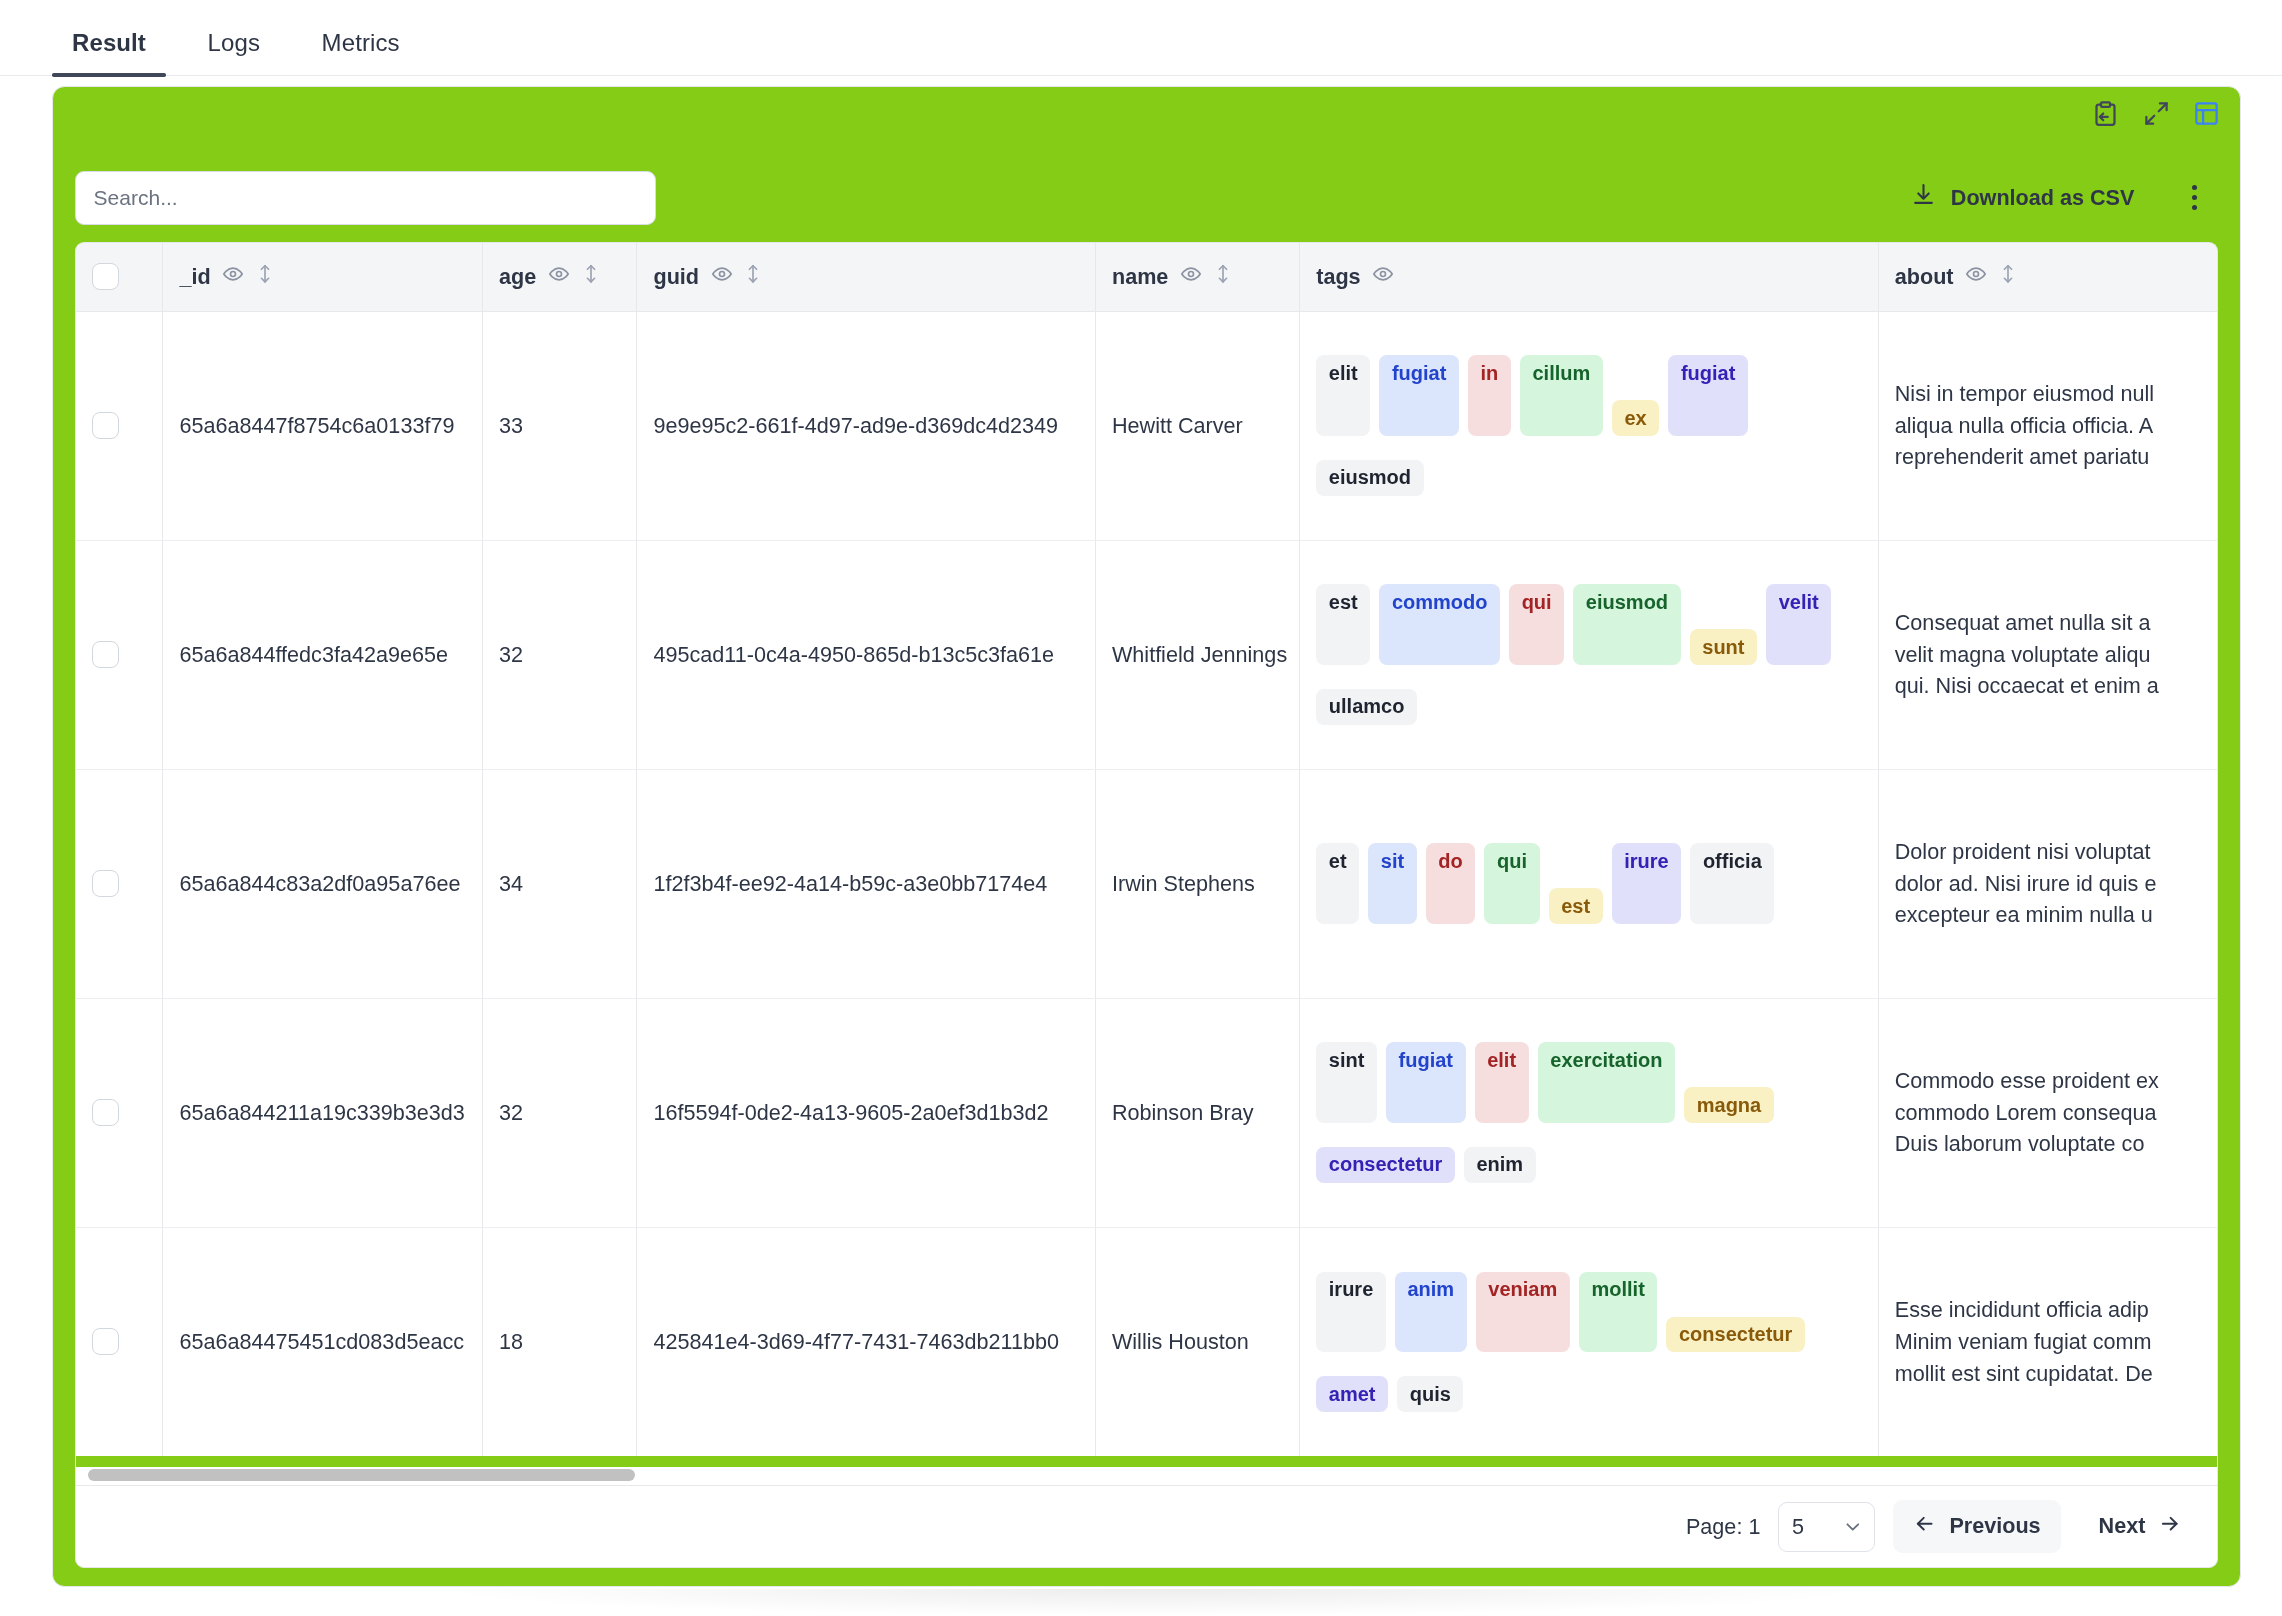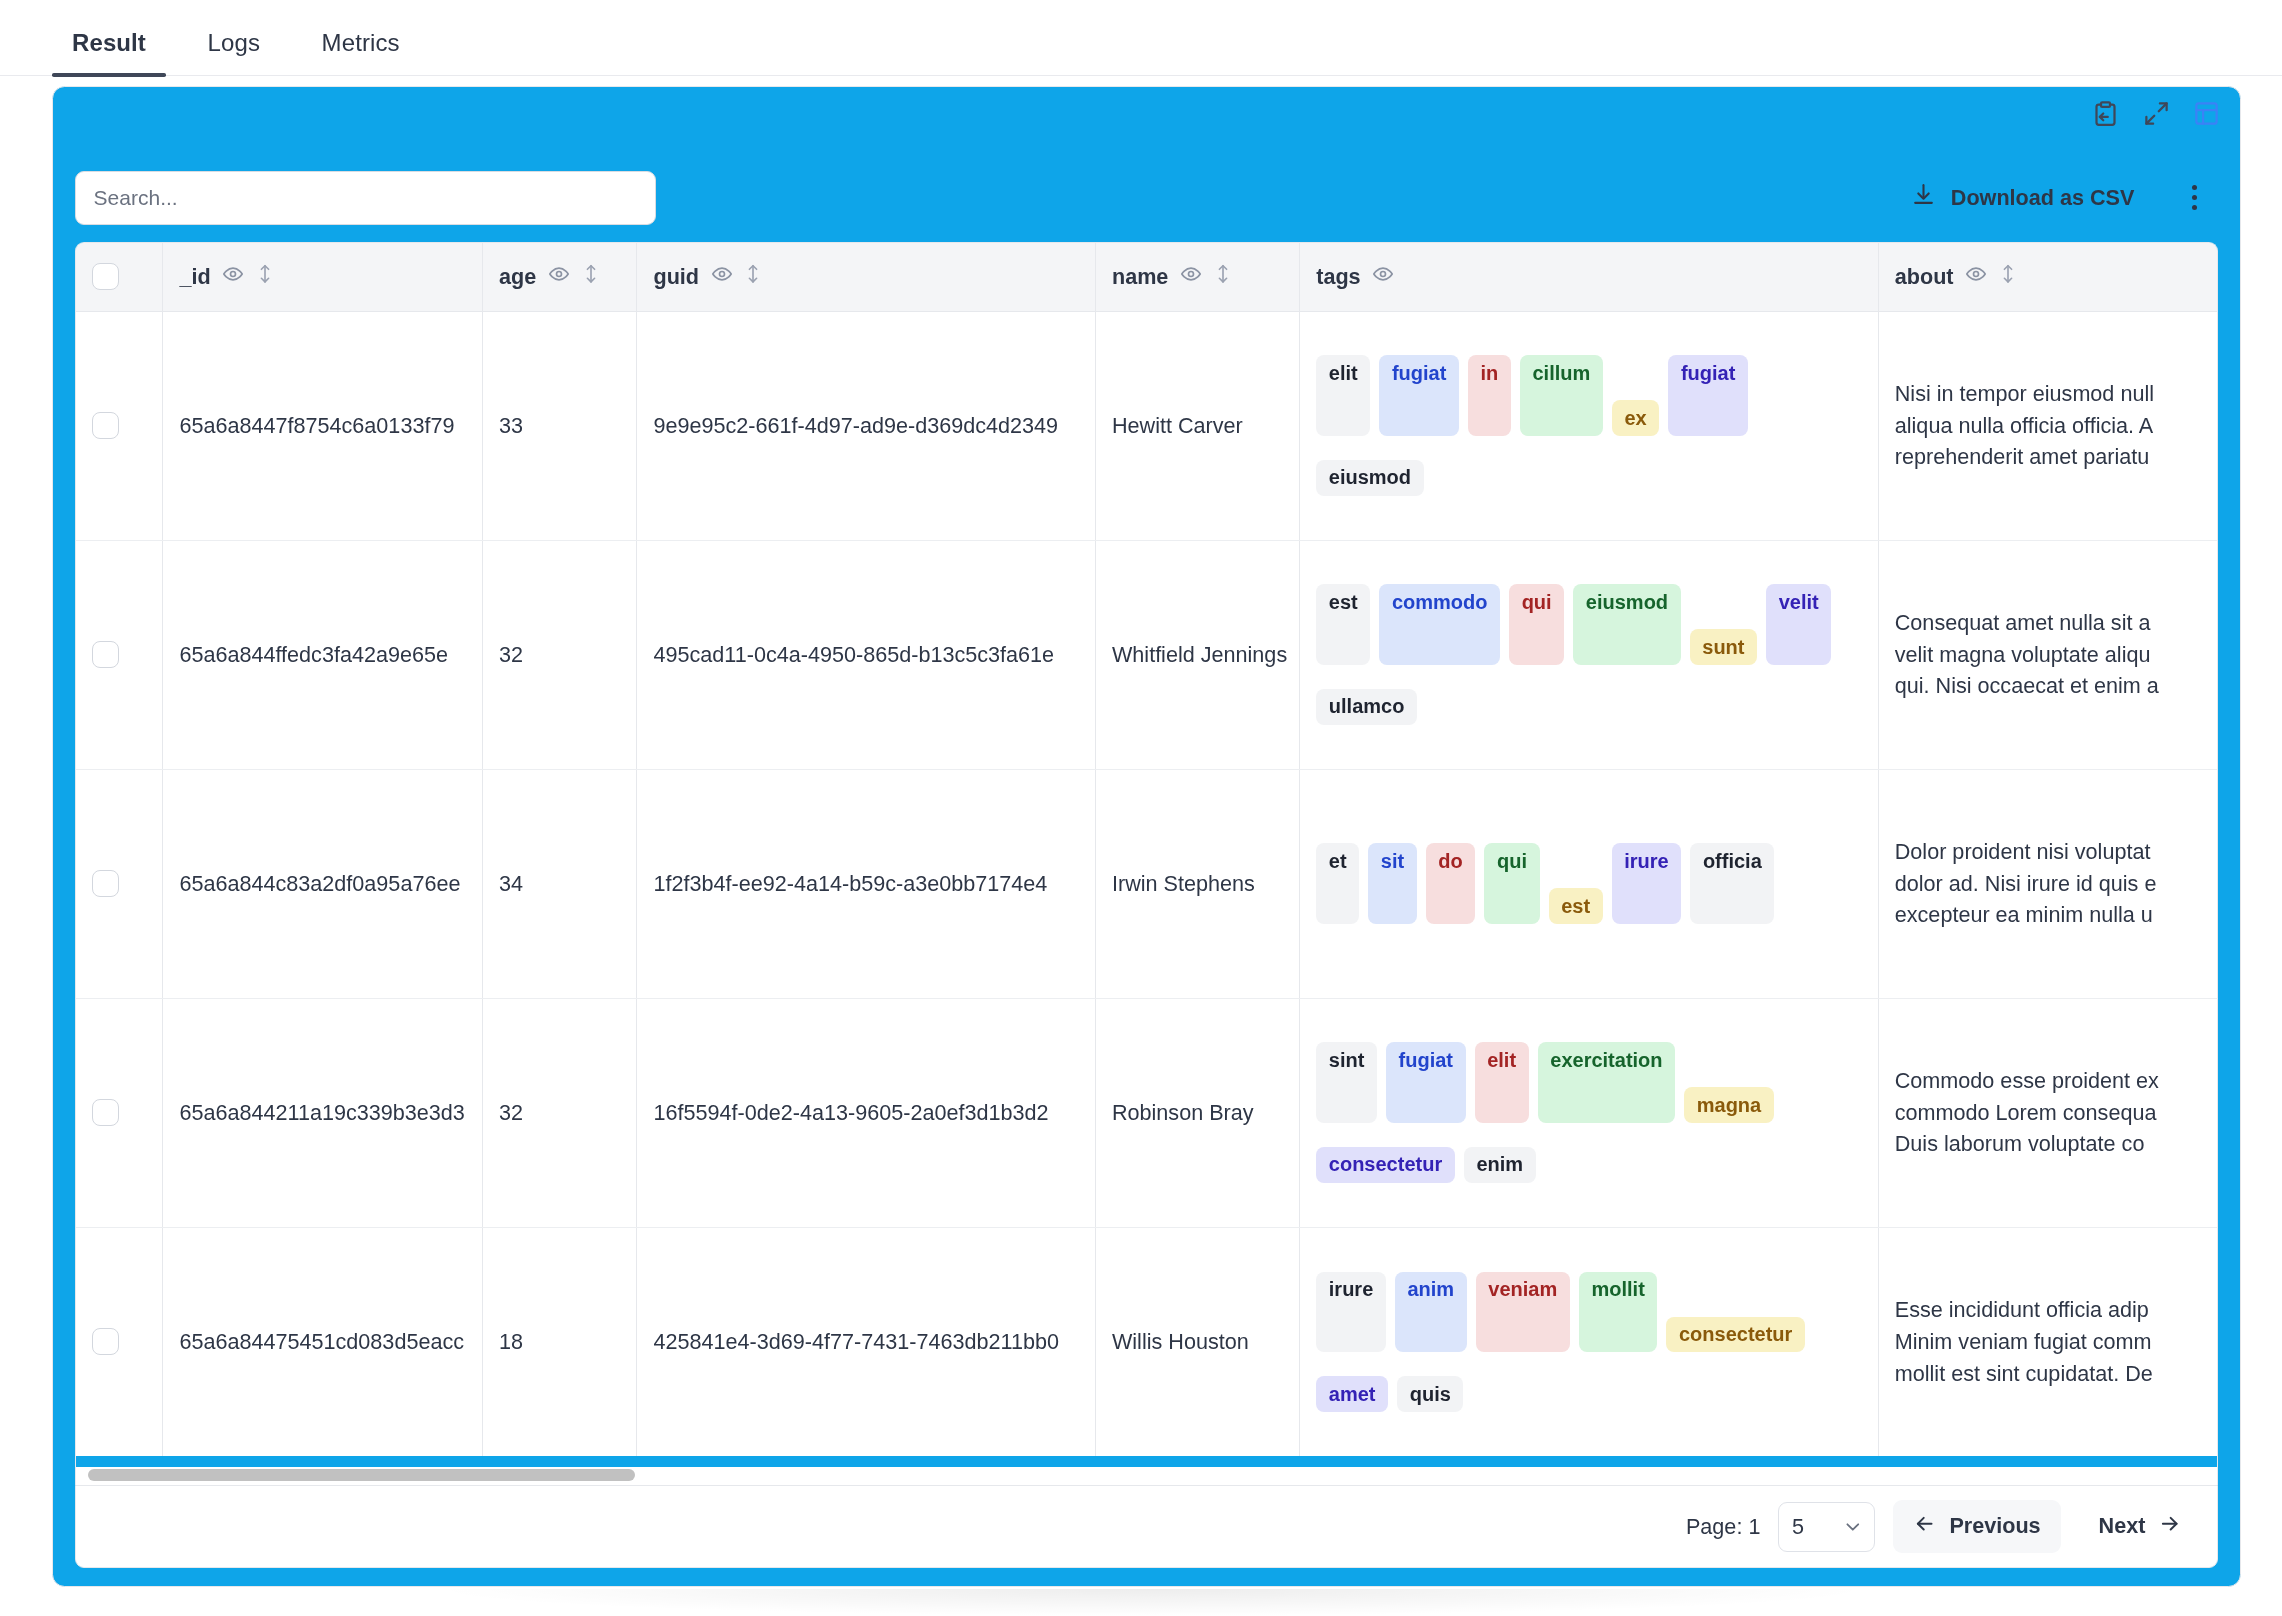--- a/index.html
+++ b/index.html
@@ -37,21 +37,21 @@
     height: 3.6px;
     background: #3f4758;
     border-radius: 1.8px;
   }
 
   
   .card {
     position: absolute;
     left: 52px; top: 86px;
     width: 2189px; height: 1501px;
-    background: #0ea5e9;
+    background: #84cc16;
     border: 0.9px solid #e6e8ec;
     border-radius: 12.6px;
     overflow: hidden;
   }
 
   
   .icon-row {
     position: absolute;
     right: 20px; top: 12.6px;
     display: flex;

